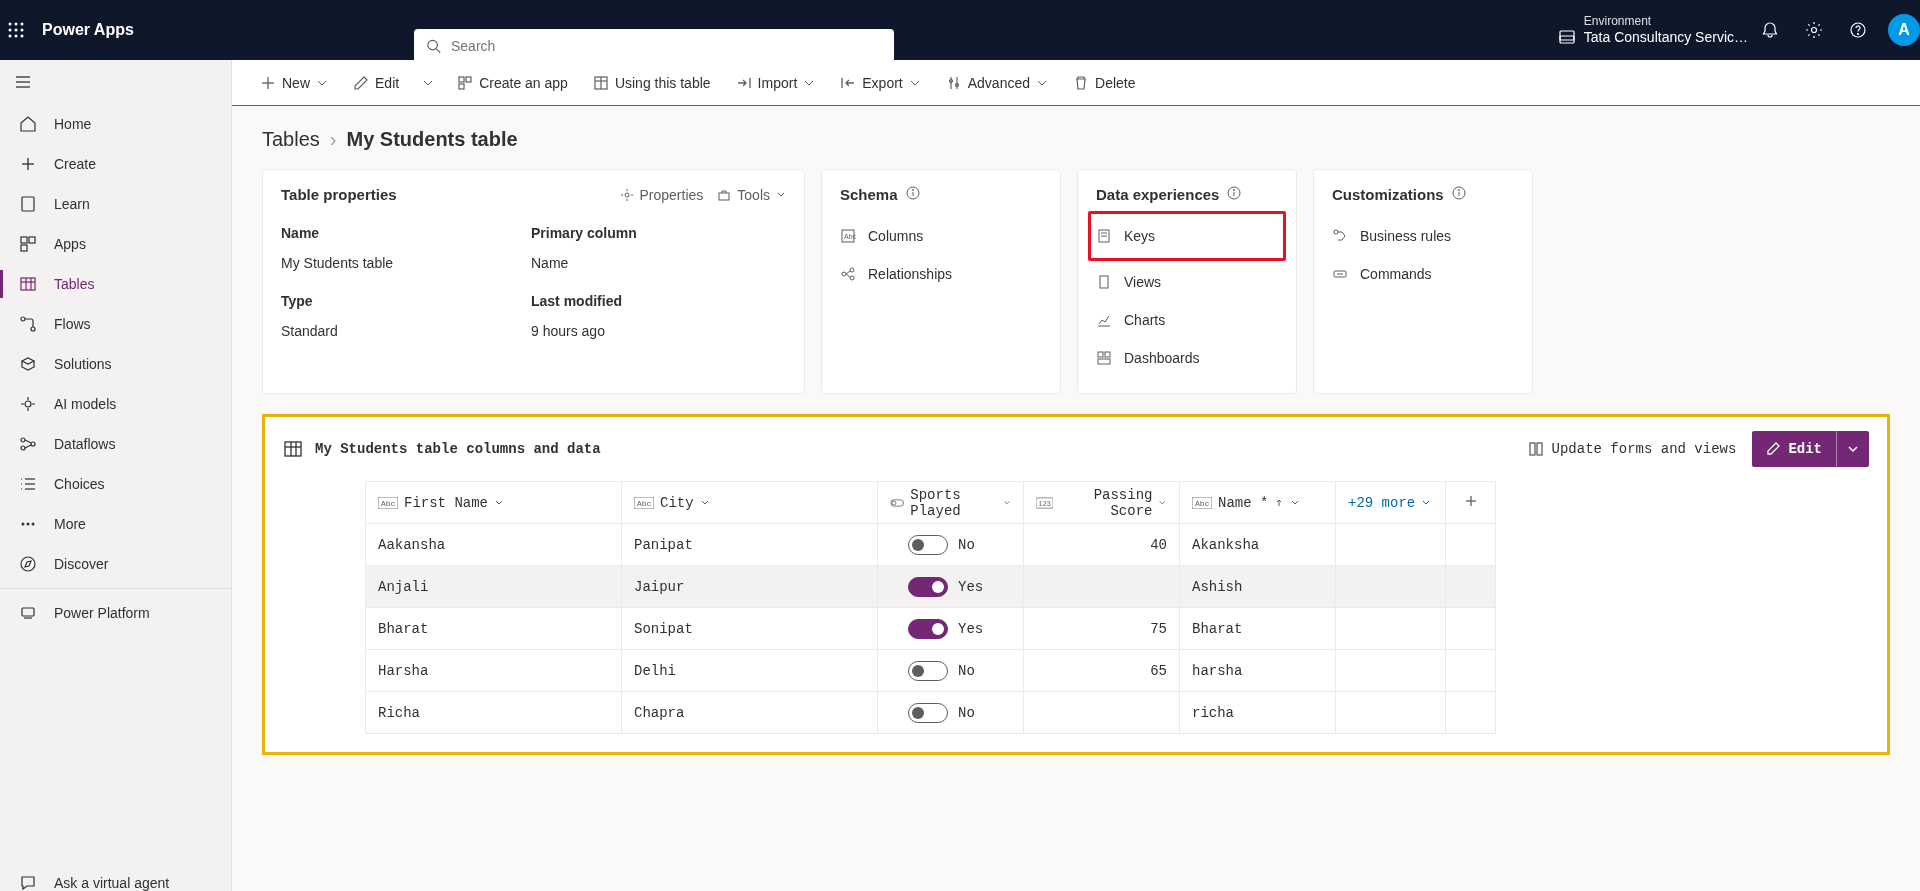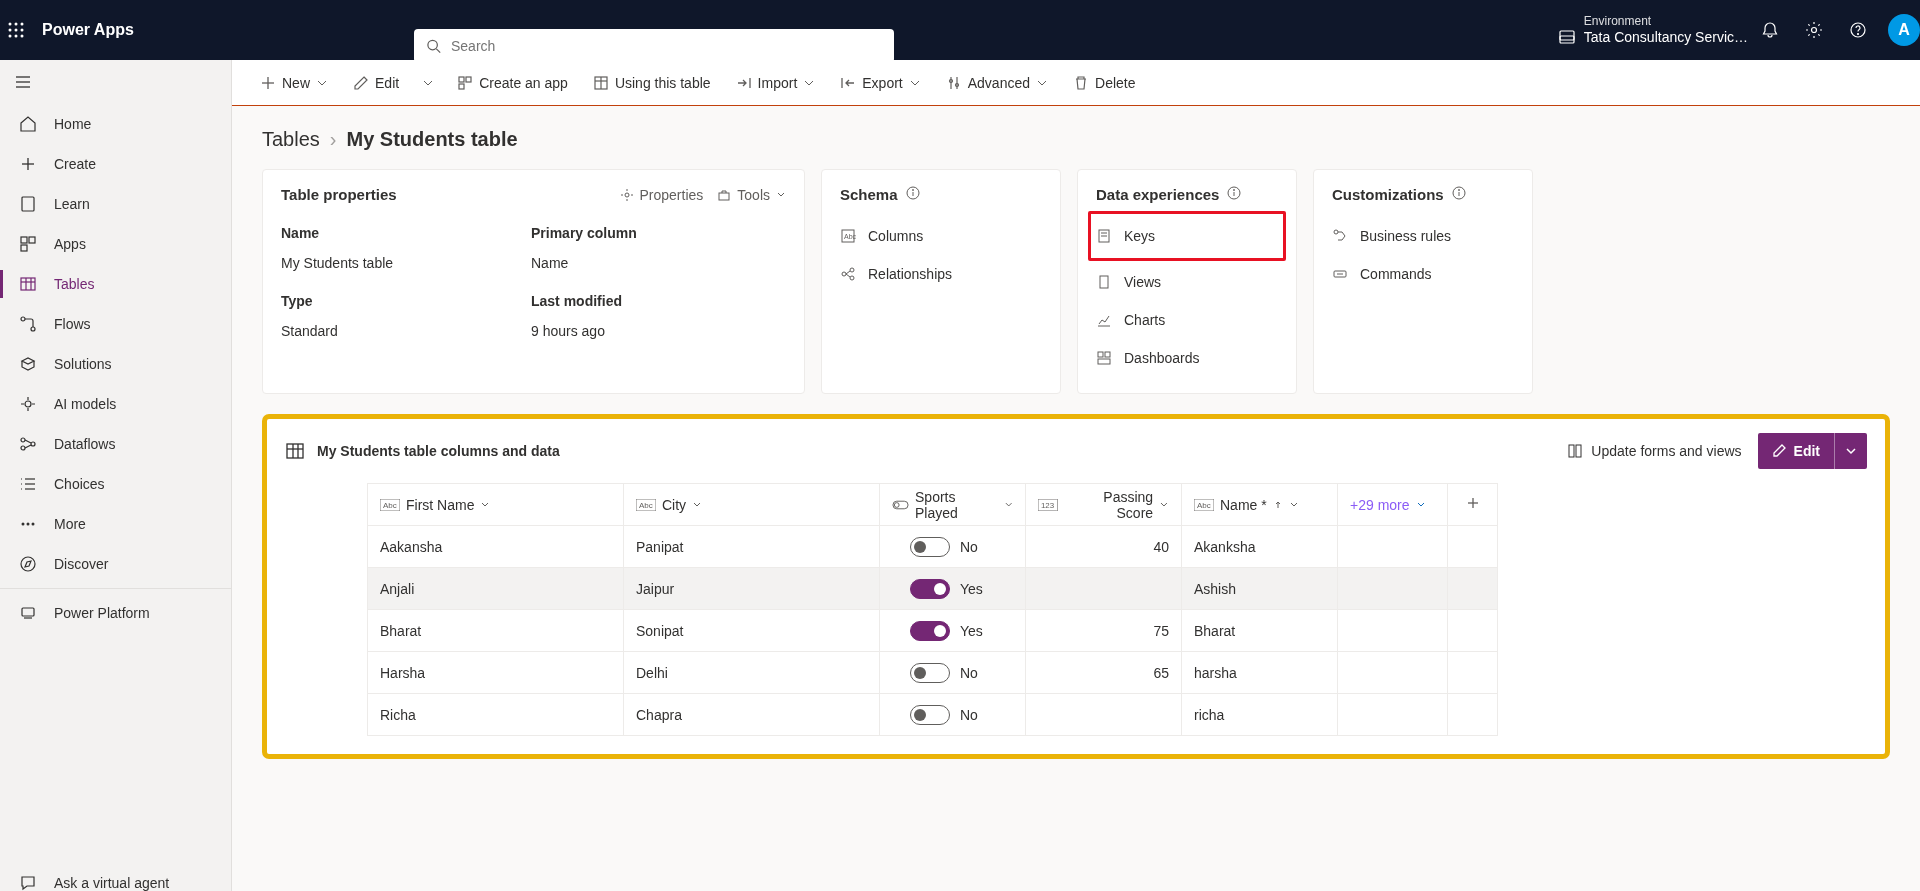--- a/index.html
+++ b/index.html
@@ -47,39 +47,39 @@
   .card-hd .info-i { margin-left: 8px; color: #605e5c; }
   .card-hd-actions { margin-left: auto; display: flex; gap: 14px; color: #605e5c; font-weight: 400; font-size: 14px; }
   .card-hd-actions .act { display:flex; align-items:center; gap:6px; cursor:pointer; }
   .props-grid { display: grid; grid-template-columns: 250px 250px; row-gap: 12px; }
   .prop-label { font-weight: 600; padding-top: 8px; }
   .prop-val { padding-top: 2px; padding-bottom: 2px; }
   .card-list .li { display: flex; align-items: center; height: 38px; cursor: pointer; color: #323130; }
   .card-list .li svg { margin-right: 12px; color: #605e5c; }
   .highlight-box { border: 3px solid #e81123; border-radius: 2px; margin: -6px -8px 2px -8px; padding: 3px 5px; }
 
-  .data-card { background: #fff; border: 5px solid #eab308; border-radius: 7px; }
+  .data-card { background: #fff; border: 3px solid #eab308; border-radius: 0; font-family: Liberation Mono, monospace; }
   .data-hd { display: flex; align-items: center; padding: 14px 18px; }
   .data-hd svg.tbl { margin-right: 12px; }
   .data-title { font-weight: 600; }
   .data-hd-actions { margin-left: auto; display: flex; align-items: center; gap: 16px; }
   .update-link { display: flex; align-items: center; gap: 8px; cursor: pointer; }
   .edit-btn { display: flex; align-items: center; background: #742774; color: #fff; height: 36px; border-radius: 2px; cursor: pointer; font-weight: 600; }
   .edit-btn .lbl { padding: 0 14px; display:flex; align-items:center; gap:8px; }
   .edit-btn .dd { border-left: 1px solid rgba(255,255,255,0.4); padding: 0 10px; height:100%; display:flex; align-items:center; }
   
   .table-wrap { padding: 0 18px 18px 100px; overflow-x:auto; }
   table.grid { border-collapse: collapse; }
   table.grid th, table.grid td { border: 1px solid #edebe9; padding: 0 12px; height: 42px; text-align: left; font-weight: 400; }
   table.grid th { font-weight: 400; }
   table.grid th .hd { display: flex; align-items: center; gap: 6px; color: #323130; }
   table.grid th .hd svg { color: #605e5c; }
   .col-first { width: 256px; } .col-city { width: 256px; } .col-sports { width: 146px; } .col-score { width: 156px; text-align: right !important; } .col-name { width: 156px; } .col-more { width: 110px; } .col-add { width: 50px; text-align:center !important; }
   tr.selected td { background: #f3f2f1; }
-  .more-link { color: #8b5cf6; }
+  .more-link { color: #0369a1; }
   
   .toggle { width: 40px; height: 20px; border-radius: 10px; background: #fff; border: 1px solid #605e5c; position: relative; display:inline-block; vertical-align:middle; margin-right:10px; }
   .toggle .knob { position:absolute; width:12px; height:12px; border-radius:50%; background:#605e5c; top:3px; left:3px; }
   .toggle.on { background:#742774; border-color:#742774; }
   .toggle.on .knob { background:#fff; left:auto; right:3px; }
   .sports-cell { display:flex; align-items:center;padding-left:18px; }
 </style>
 </head>
 <body>
 

